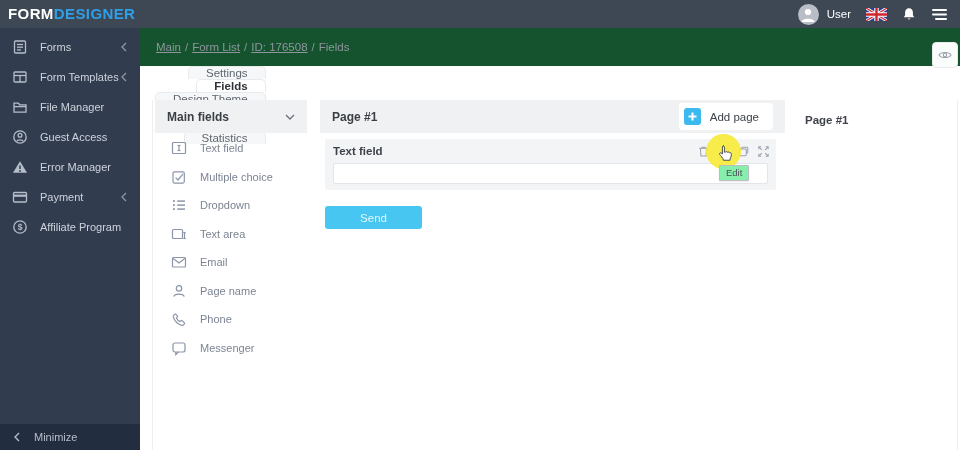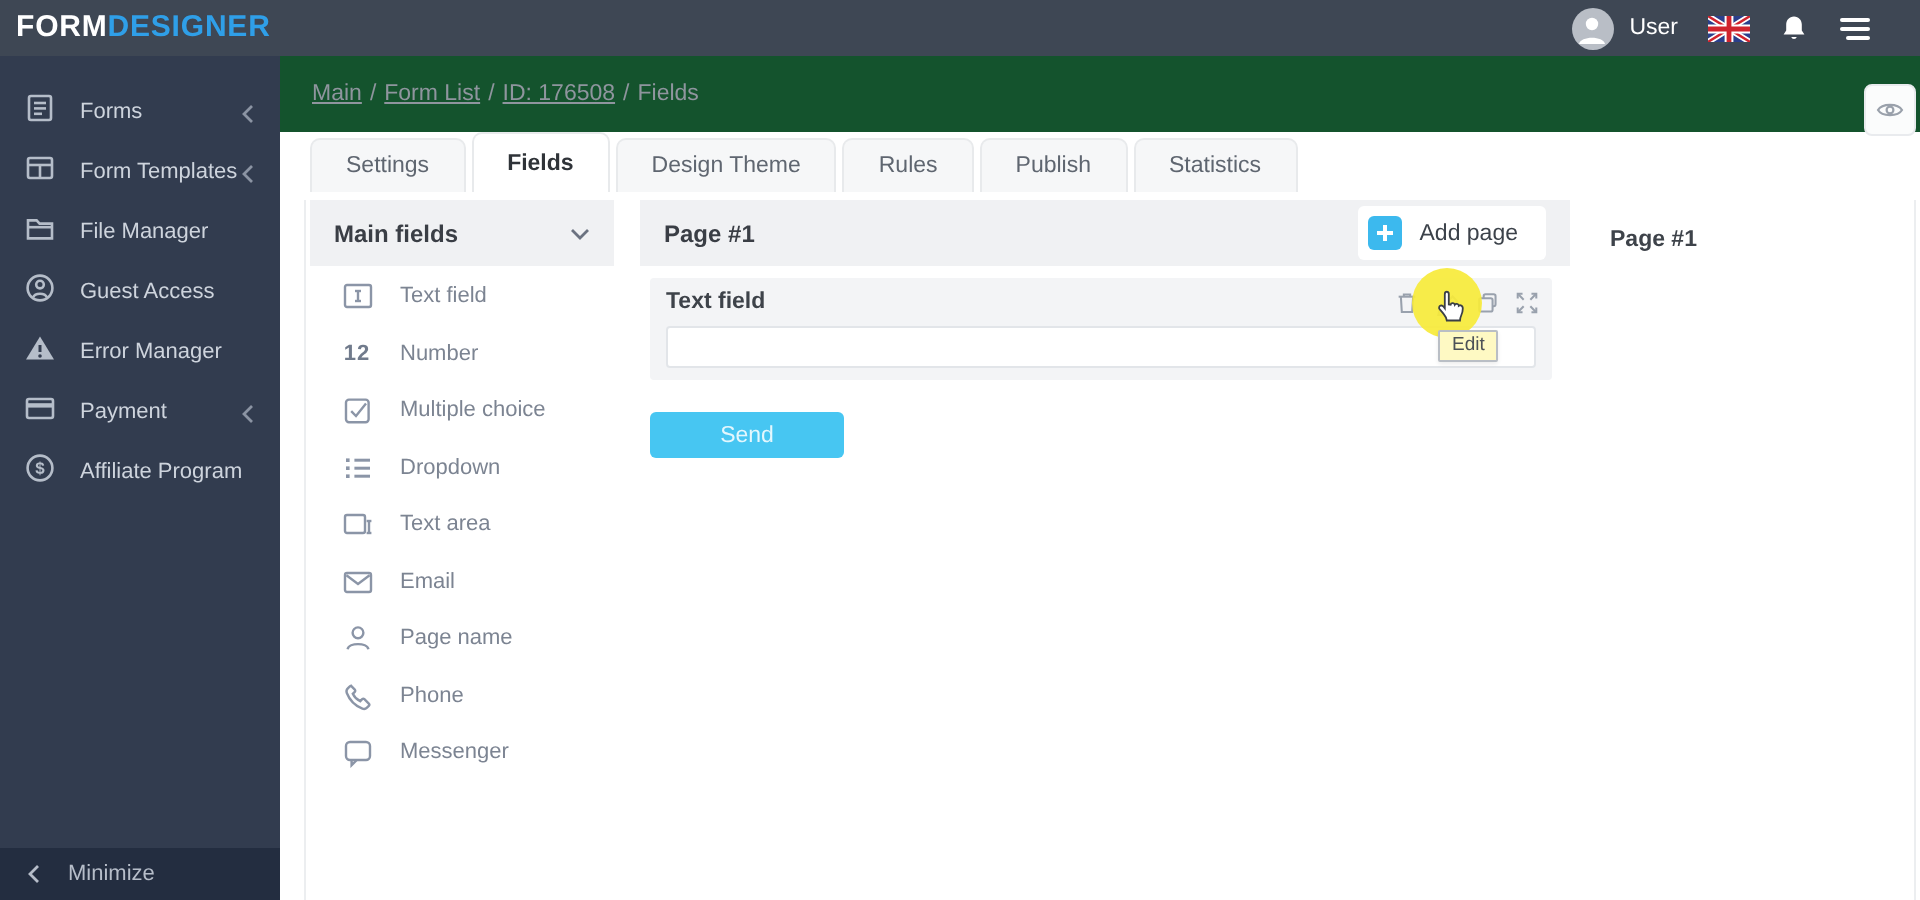--- a/index.html
+++ b/index.html
@@ -3,46 +3,46 @@
 <meta charset="utf-8">
 <style>
   html,body{margin:0;padding:0;background:#fff;}
   *{box-sizing:border-box;font-family:"Liberation Sans",sans-serif;}
   #app{position:relative;width:960px;height:450px;overflow:hidden;background:#fff;}
 
   
   .topbar{position:absolute;left:0;top:0;width:960px;height:28px;background:#3e4754;display:flex;align-items:center;}
   .logo{margin-left:8px;font-size:15px;font-weight:bold;letter-spacing:.4px;line-height:28px;}
   .logo .lg-a{color:#ffffff;} .logo .lg-b{color:#2f9fe8;margin-top:20px;}
-  .topbar-right{margin-left:auto;display:flex;align-items:center;gap:15px;padding-right:24px;}
+  .topbar-right{margin-left:auto;display:flex;align-items:center;gap:15px;padding-right:12px;}
   .avatar{width:21px;height:21px;border-radius:50%;background:#b9bec6;position:relative;overflow:hidden;}
   .avatar svg{position:absolute;left:2.5px;top:3px;}
   .user-label{color:#fff;font-size:11.5px;}
   .flag{width:21px;height:13px;display:block;}
   .icon-btn{display:flex;align-items:center;justify-content:center;cursor:pointer;}
 
   
   .sidebar{position:absolute;left:0;top:28px;width:140px;height:422px;background:#323c4f;}
   .nav{padding-top:4px;}
-  .nav-item{height:30px;display:flex;align-items:flex-end;padding:0 13px 0 12px;cursor:pointer;}
+  .nav-item{height:30px;display:flex;align-items:center;padding:0 13px 0 12px;cursor:pointer;}
   .nav-ic{width:16px;height:16px;color:#b5bdc9;flex:0 0 16px;display:flex;align-items:center;}
   .nav-label{margin-left:12px;font-size:11px;color:#ced4dd;}
   .nav-chev{margin-left:auto;color:#8b94a3;display:flex;}
   .minimize{position:absolute;left:0;bottom:0;width:140px;height:26px;background:#232d40;display:flex;align-items:center;padding-left:14px;cursor:pointer;}
   .minimize .nav-label{color:#b6bdc9;margin-left:14px;}
 
   
   .main{position:absolute;left:140px;top:28px;width:820px;height:422px;background:#fff;}
   .breadcrumb-bar{position:absolute;left:0;top:0;width:820px;height:38px;display:flex;align-items:center;padding-left:16px;background:#14532d;}
   .breadcrumb{font-size:11.5px;color:#8f959e;}
   .bc-link{text-decoration:underline;cursor:pointer;}
   .bc-sep{margin:0 4px;}
   .eye-button{position:absolute;left:792px;top:14px;width:26px;height:26px;background:#fbfcfc;border:1px solid #e9ebee;border-radius:4px;display:flex;align-items:center;justify-content:center;color:#9aa1ab;cursor:pointer;}
 
-  .tabs{position:absolute;left:15px;top:38px;height:30px;display:flex;align-items:flex-end;}
+  .tabs{position:absolute;left:15px;top:38px;height:30px;display:flex;align-items:flex-end;flex-direction:column;}
   .tab{height:27px;display:flex;align-items:center;padding:0 17px;background:#f6f7f8;border:1px solid #e8eaec;border-bottom:none;border-radius:5px 5px 0 0;margin-right:3px;font-size:11.5px;color:#5f6670;cursor:pointer;white-space:nowrap;}
   .tab.active{height:30px;background:#fff;font-weight:bold;color:#2f3338;position:relative;z-index:2;}
 
   .vline{position:absolute;top:72px;height:350px;width:0;border-left:1px solid #eceef0;}
   .vline-l{left:12px;} .vline-r{left:817px;}
 
   .panel-header{height:33px;background:#f0f1f3;display:flex;align-items:center;padding:0 12px;}
   .panel-title{font-size:12px;font-weight:bold;color:#3a3e45;}
   .chev-down{margin-left:auto;color:#6b7280;display:flex;}
 
@@ -58,21 +58,21 @@
   .panel-mid{position:absolute;left:180px;top:72px;width:465px;}
   .add-page-btn{margin-left:auto;height:27px;background:#fff;border-radius:3px;display:flex;align-items:center;padding:0 14px 0 5px;gap:9px;cursor:pointer;}
   .plus-box{width:17px;height:17px;background:#3cb9ee;border-radius:3px;display:flex;align-items:center;justify-content:center;}
   .add-page-label{font-size:11.5px;color:#3c424a;}
   .field-card{position:relative;margin:6px 0 0 5px;width:451px;height:51px;background:#f3f4f6;border-radius:2px;}
   .card-label{position:absolute;left:8px;top:6px;font-size:11.5px;font-weight:bold;color:#3e434a;}
   .card-toolbar{position:absolute;right:6px;top:6px;display:flex;gap:7px;z-index:1;}
   .tool-ic{width:13px;height:13px;color:#99a1ad;cursor:pointer;display:flex;}
   .highlight-circle{position:absolute;left:381px;top:-5px;width:35px;height:35px;border-radius:50%;background:#f7ea39;opacity:.92;z-index:3;}
   .hand-cursor{position:absolute;left:392px;top:5px;z-index:5;}
-  .tooltip{position:absolute;left:394px;top:26px;background:#fef9c3;border:1px solid #b9bec5;border-radius:1px;padding:1px 6px 2px;font-size:9.5px;color:#4c5157;z-index:6;box-shadow:0 1px 2px rgba(0,0,0,.08);}
+  .tooltip{position:absolute;left:394px;top:26px;background:#86efac;border:1px solid #b9bec5;border-radius:1px;padding:1px 6px 2px;font-size:9.5px;color:#4c5157;z-index:6;box-shadow:0 1px 2px rgba(0,0,0,.08);}
   .card-input{position:absolute;left:8px;top:24px;width:435px;height:21px;background:#fff;border:1px solid #e2e5e9;border-radius:2px;outline:none;padding:0 6px;font-size:11px;color:#444;}
   .send-btn{position:absolute;left:5px;top:106px;width:97px;height:23px;background:#47c6f2;border:none;border-radius:3px;color:rgba(255,255,255,.85);font-size:11.5px;cursor:pointer;}
 
   
   .panel-right{position:absolute;left:653px;top:72px;width:162px;}
   .page-item{padding:14px 0 0 12px;font-size:11.5px;font-weight:bold;color:#3e434a;cursor:pointer;}
 
   svg{display:block;}
 </style>
 </head>
@@ -265,24 +265,20 @@
               <svg width="16" height="16" viewBox="0 0 16 16" fill="none" stroke="currentColor" stroke-width="1.2">
                 <rect x="1.5" y="2.5" width="13" height="11" rx="1"></rect>
                 <line x1="8" y1="5.5" x2="8" y2="10.5"></line>
                 <line x1="6.5" y1="5.5" x2="9.5" y2="5.5"></line>
                 <line x1="6.5" y1="10.5" x2="9.5" y2="10.5"></line>
               </svg>
             </span>
           <span class="flabel">Text field</span>
         </div>
 
-        <div class="field-item">
-          <span class="ficon num-ic">12</span>
-          <span class="flabel">Number</span>
-        </div>
 
         <div class="field-item">
           <span class="ficon">
               <svg width="16" height="16" viewBox="0 0 16 16" fill="none" stroke="currentColor" stroke-width="1.2">
                 <rect x="2" y="2.8" width="11.3" height="11.3" rx="1.5"></rect>
                 <polyline points="4.6,8.6 7,11 12,4.8"></polyline>
               </svg>
             </span>
           <span class="flabel">Multiple choice</span>
         </div>

